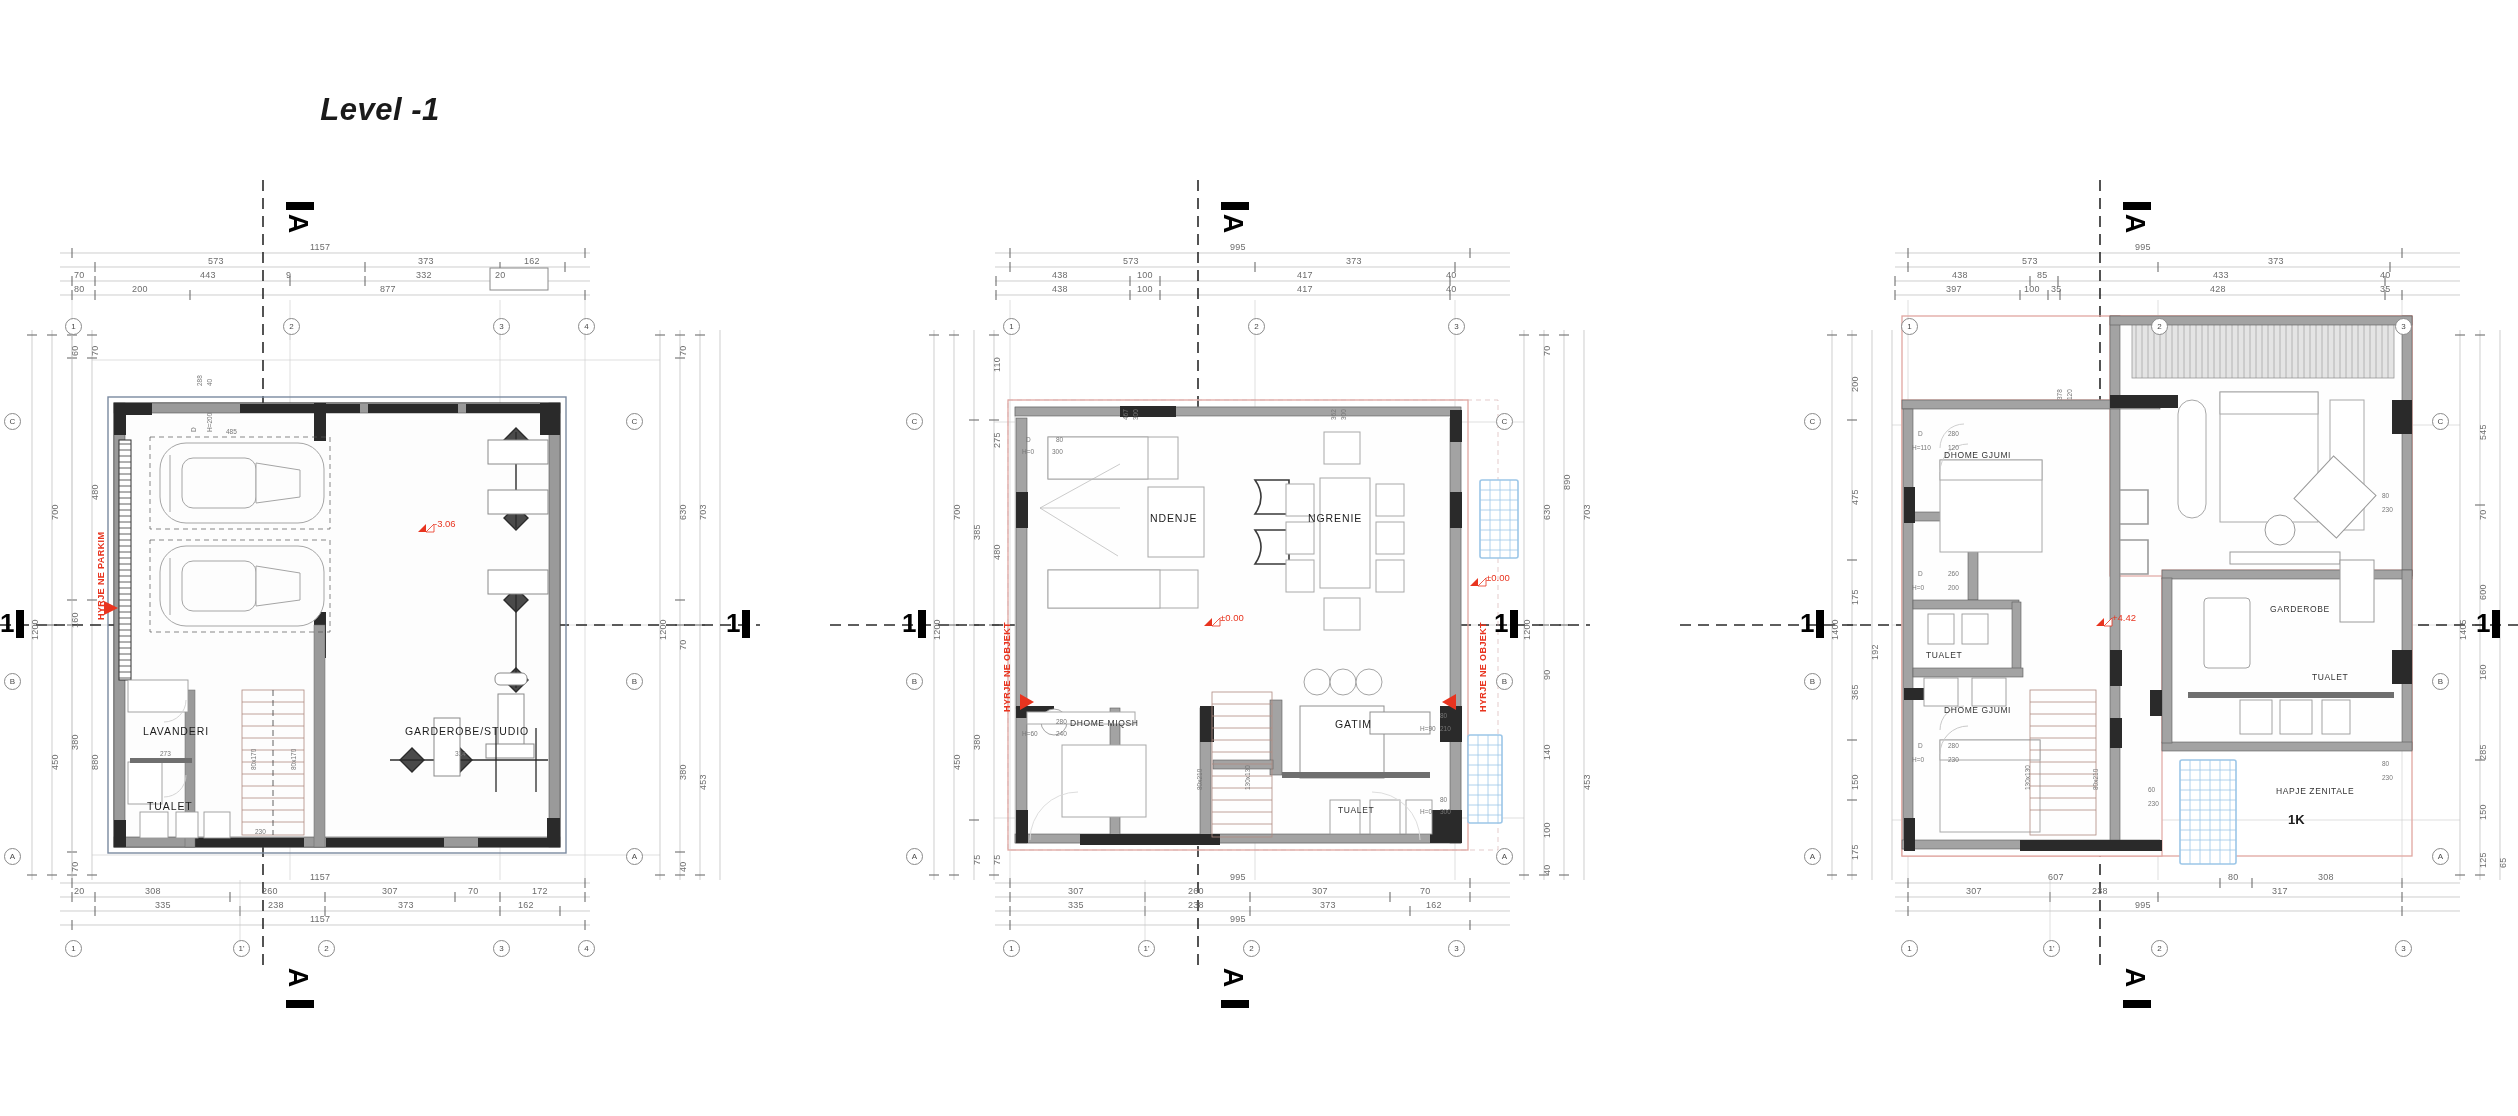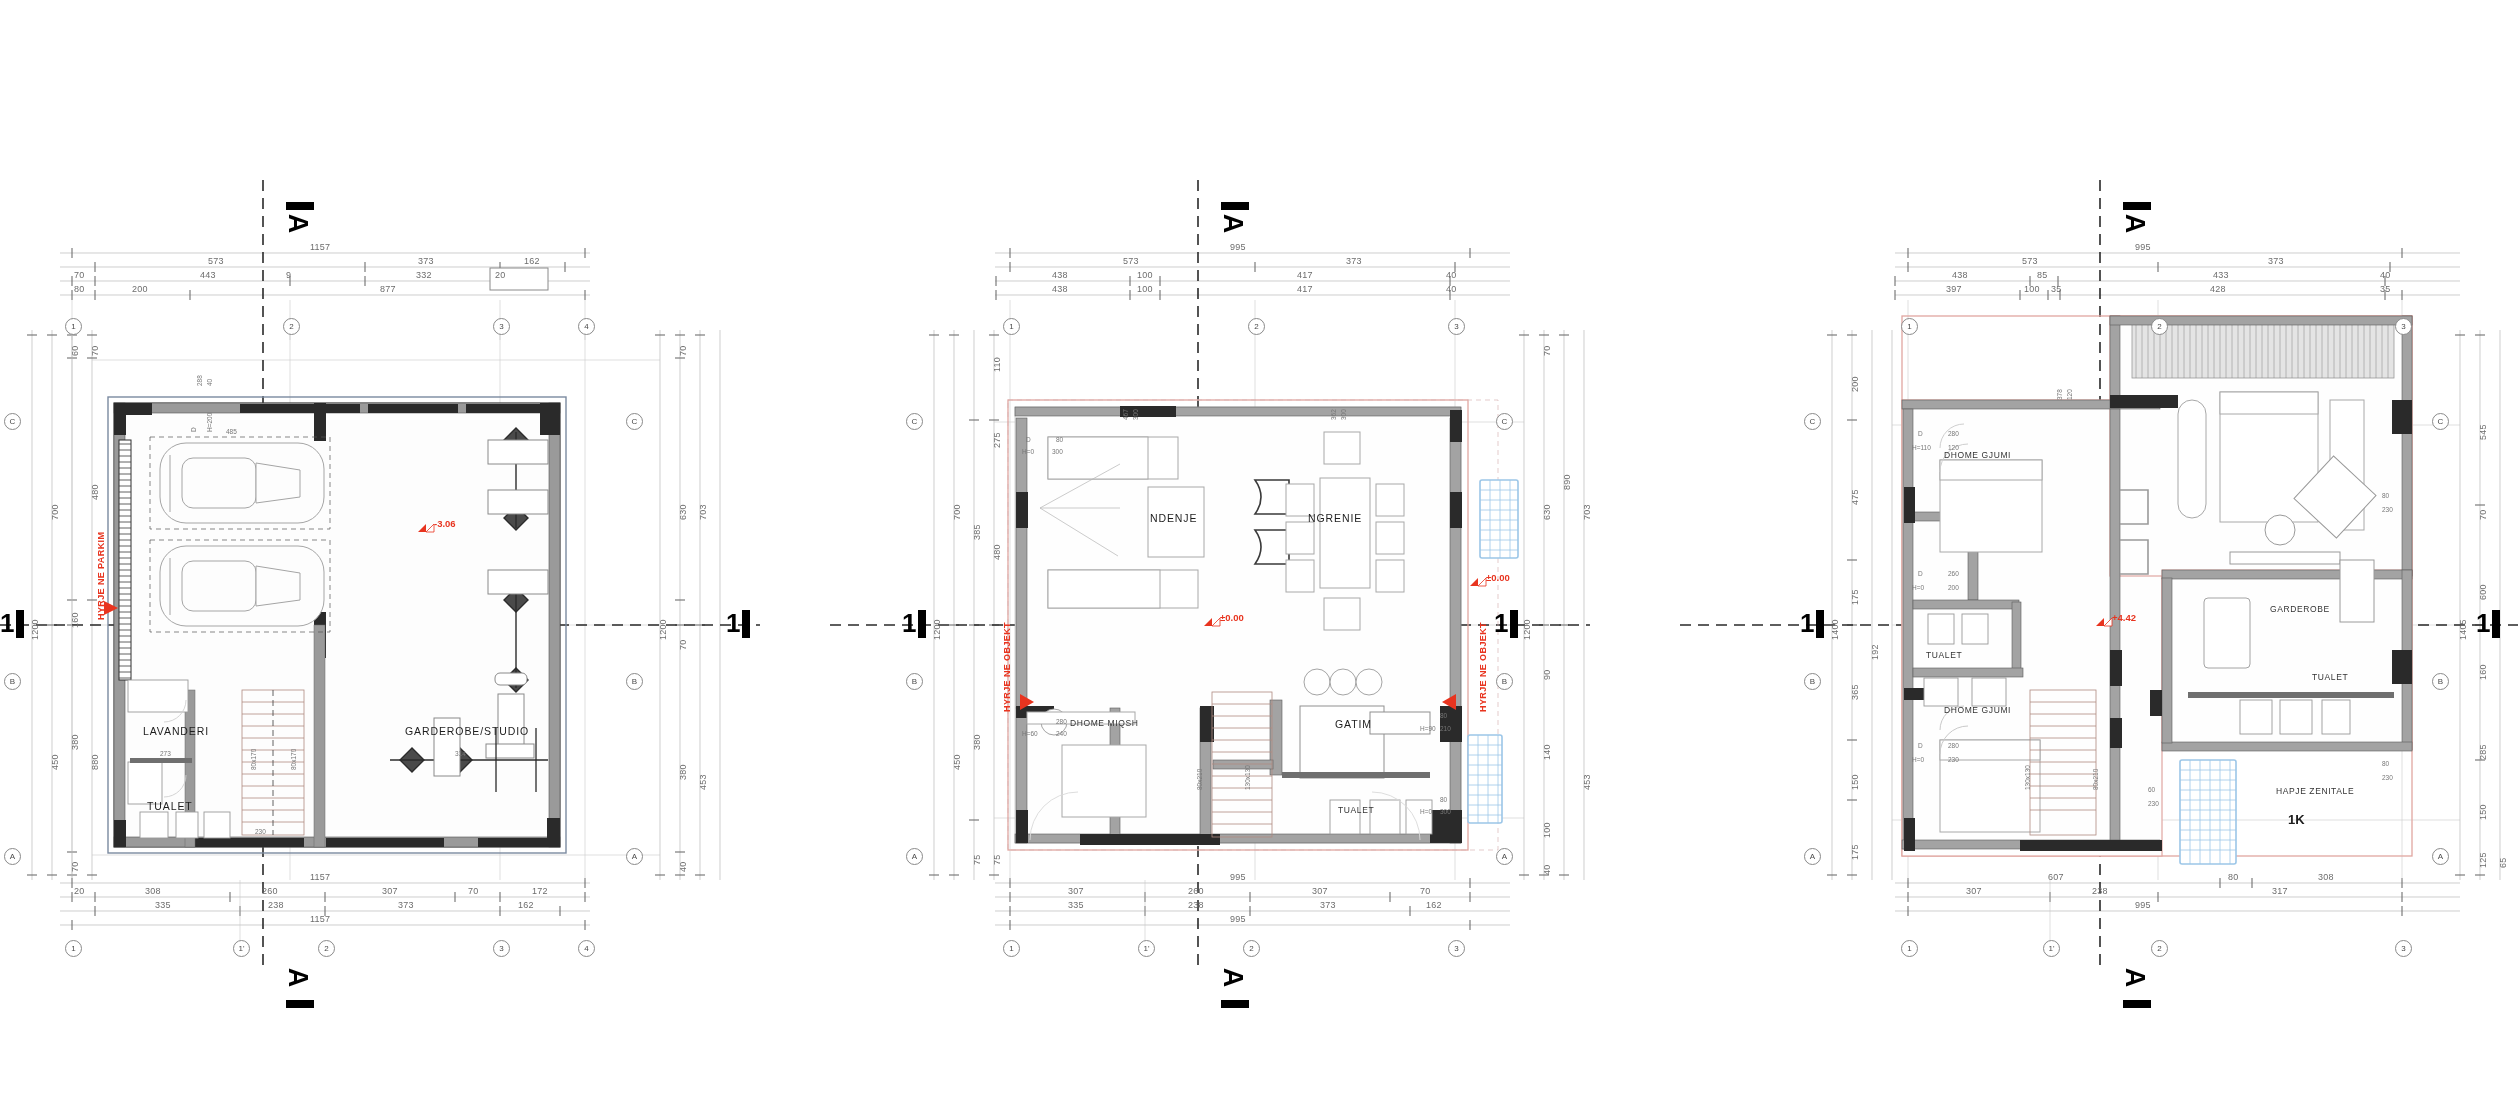--- a/index.html
+++ b/index.html
@@ -31,38 +31,39 @@
   .lbl{position:absolute;white-space:nowrap;color:#2b2b2b;
        font-family:"Liberation Sans", sans-serif;}
   .dim{font-size:9px;color:#6d6d6d;letter-spacing:.2px;}
   .dim-v{transform-origin:0 0;}
   .room{font-size:10.5px;color:#1d1d1d;letter-spacing:.9px;}
   .room-sm{font-size:8.5px;color:#333;letter-spacing:.6px;}
   .tiny{font-size:6.5px;color:#777;}
   .tiny-v{font-size:6.5px;color:#777;transform-origin:0 0;}
   .redtxt-v{font-size:9px;font-weight:bold;color:#e8341f;
             letter-spacing:.4px;transform-origin:0 0;}
-  .elev{font-size:9.5px;font-weight:bold;color:#e8341f;}
+  .elev{font-size:9.5px;font-weight:normal;color:#e8341f;}
   .secmark{font-size:27px;font-weight:bold;color:#000;
            font-family:"Liberation Sans", sans-serif;}
   .secmark-rot{transform-origin:50% 50%;}
   .bignum{font-size:26px;font-weight:bold;color:#000;}
 
   .circ{position:absolute;width:15px;height:15px;border:1px solid #8a8a8a;
         border-radius:50%;display:flex;align-items:center;justify-content:center;
         font-size:8px;color:#4a4a4a;background:#fff;}
 
   .secblk{position:absolute;background:#000;}
 </style>
 </head>
 <body>
 
 <div class="sheet">
 
   <div class="plan" id="plan-level-m1">
+    <div class="plan-title">Level -1</div>
 
     <div class="canvas">
       <svg width="760" height="1116" viewBox="0 0 760 1116">
         <g stroke="#b9b9b9" stroke-width="0.7" fill="none">
 
           <line x1="60" y1="253" x2="590" y2="253"></line>
           <line x1="60" y1="267" x2="590" y2="267"></line>
           <line x1="60" y1="281" x2="590" y2="281"></line>
           <line x1="60" y1="295" x2="590" y2="295"></line>
 

